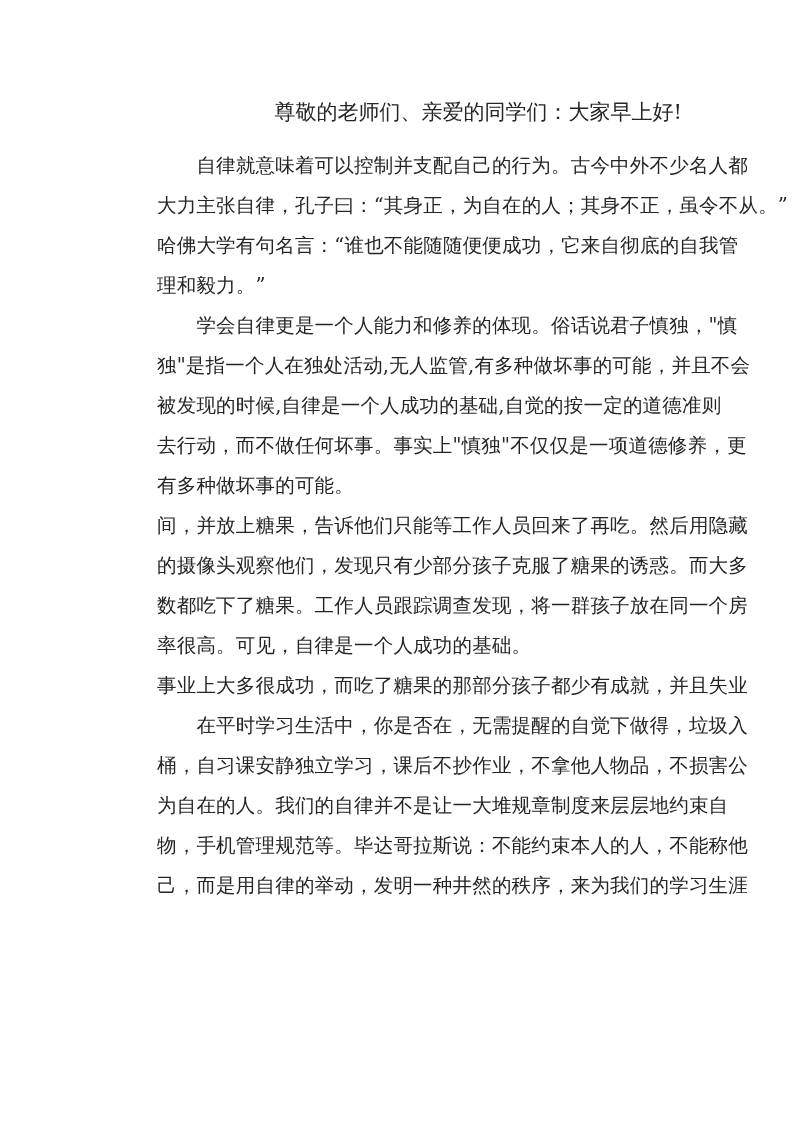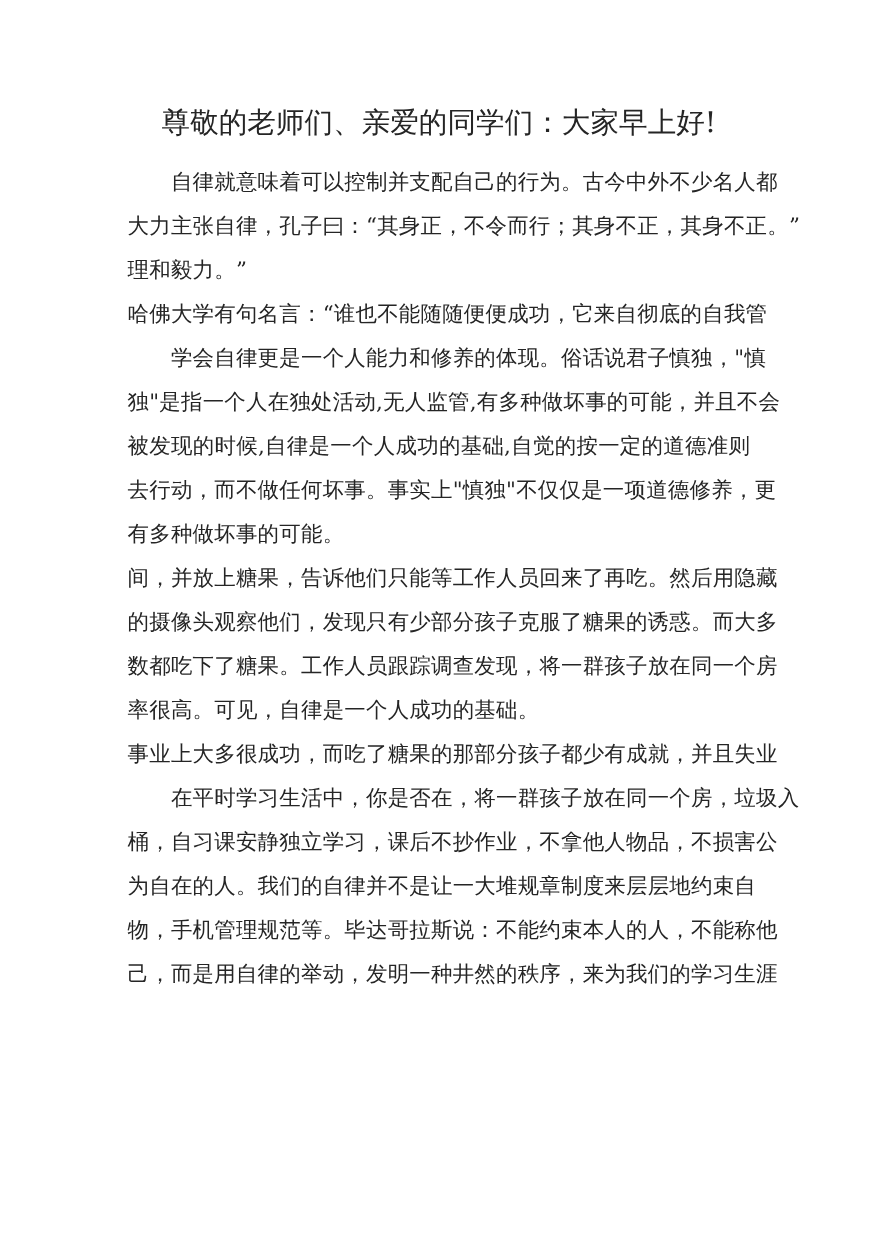--- a/index.html
+++ b/index.html
@@ -34,78 +34,79 @@
     font-size: 19.5px;
     line-height: 40px;
     color: #252525;
     letter-spacing: 0.2px;
     white-space: nowrap;
     text-align: justify;
     text-align-last: justify;
     -moz-text-align-last: justify;
     height: 40px;
     overflow: visible;
+    margin-left: 41px;
   }
 
   
   .doc-line.short {
     text-align: left;
     text-align-last: left;
     -moz-text-align-last: left;
   }
 
   .head-line {
     font-family: "DejaVu Serif", "Liberation Serif", serif;
-    font-size: 26px;
+    font-size: 21px;
     line-height: 40px;
     color: #252525;
     height: 40px;
-    text-align: center;
+    text-align: right;
     white-space: nowrap;
   }
 
   .gap {
     height: 14px;
   }
 </style>
 </head>
 <body>
 
 <div class="page">
   <div class="page-body">
 
     <div class="head-line">尊敬的老师们、亲爱的同学们：大家早上好!</div>
 
     <div class="gap"></div>
 
     <div>
       <div class="doc-line">　　自律就意味着可以控制并支配自己的行为。古今中外不少名人都</div>
-      <div class="doc-line">大力主张自律，孔子曰：“其身正，不令而行；其身不正，其身不正。”</div>
+      <div class="doc-line">大力主张自律，孔子曰：“其身正，为自在的人；其身不正，虽令不从。”</div>
+      <div class="doc-line">哈佛大学有句名言：“谁也不能随随便便成功，它来自彻底的自我管</div>
       <div class="doc-line short">理和毅力。”</div>
-      <div class="doc-line">哈佛大学有句名言：“谁也不能随随便便成功，它来自彻底的自我管</div>
     </div>
 
     <div>
       <div class="doc-line">　　学会自律更是一个人能力和修养的体现。俗话说君子慎独，"慎</div>
       <div class="doc-line">独"是指一个人在独处活动,无人监管,有多种做坏事的可能，并且不会</div>
       <div class="doc-line">被发现的时候,自律是一个人成功的基础,自觉的按一定的道德准则</div>
       <div class="doc-line">去行动，而不做任何坏事。事实上"慎独"不仅仅是一项道德修养，更</div>
       <div class="doc-line short">有多种做坏事的可能。</div>
     </div>
 
     <div>
       <div class="doc-line">间，并放上糖果，告诉他们只能等工作人员回来了再吃。然后用隐藏</div>
       <div class="doc-line">的摄像头观察他们，发现只有少部分孩子克服了糖果的诱惑。而大多</div>
       <div class="doc-line">数都吃下了糖果。工作人员跟踪调查发现，将一群孩子放在同一个房</div>
       <div class="doc-line short">率很高。可见，自律是一个人成功的基础。</div>
       <div class="doc-line">事业上大多很成功，而吃了糖果的那部分孩子都少有成就，并且失业</div>
     </div>
 
     <div>
-      <div class="doc-line">　　在平时学习生活中，你是否在，将一群孩子放在同一个房，垃圾入</div>
+      <div class="doc-line">　　在平时学习生活中，你是否在，无需提醒的自觉下做得，垃圾入</div>
       <div class="doc-line">桶，自习课安静独立学习，课后不抄作业，不拿他人物品，不损害公</div>
       <div class="doc-line">为自在的人。我们的自律并不是让一大堆规章制度来层层地约束自</div>
       <div class="doc-line">物，手机管理规范等。毕达哥拉斯说：不能约束本人的人，不能称他</div>
       <div class="doc-line">己，而是用自律的举动，发明一种井然的秩序，来为我们的学习生涯</div>
     </div>
 
   </div>
 </div>
 
 </body></html>

